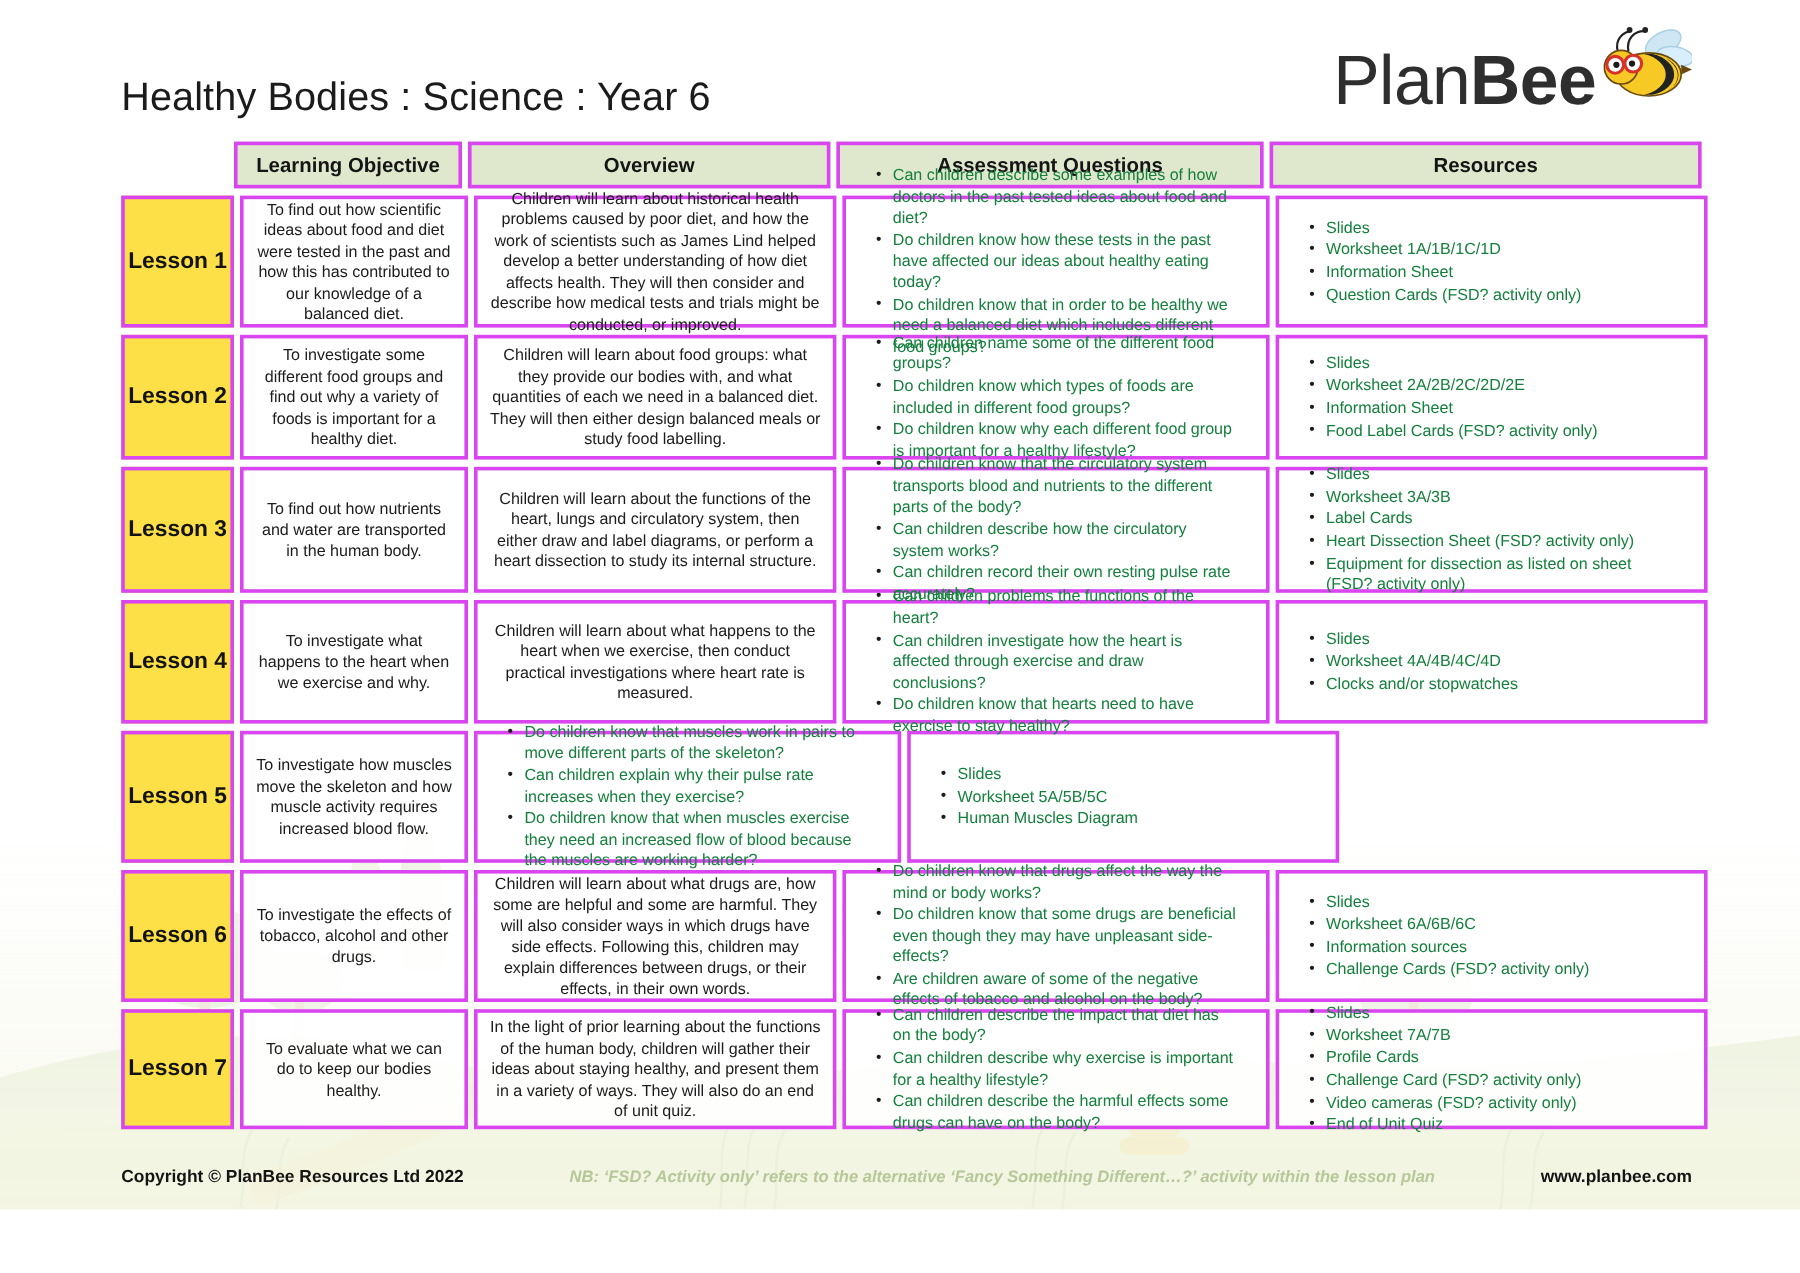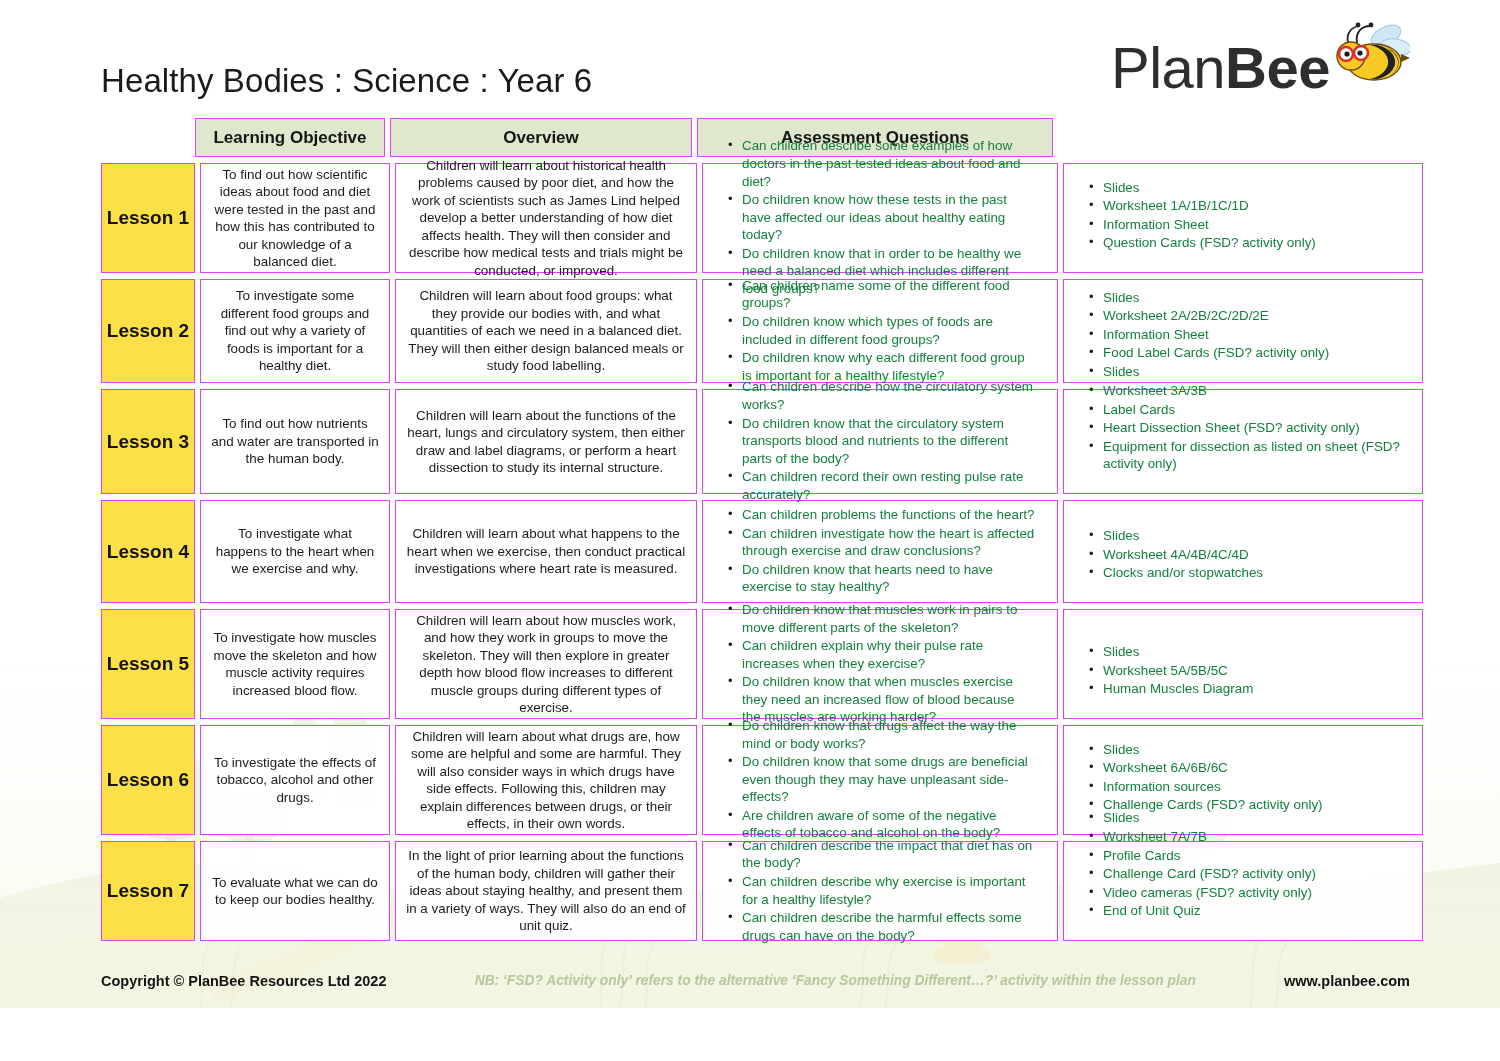--- a/index.html
+++ b/index.html
@@ -86,21 +86,21 @@
     width: 1308px;
     z-index: 1;
   }
   .grid-row {
     display: flex;
     align-items: stretch;
     margin-bottom: 6px;
   }
   .cell {
     box-sizing: border-box;
-    border: 1px solid #d946ef;
+    border: 3px solid #d946ef;
   }
 
   
   .col-lesson    { width: 94px;  flex: 0 0 94px; }
   .col-objective { width: 190px; flex: 0 0 190px; }
   .col-overview  { width: 302px; flex: 0 0 302px; }
   .col-assess    { width: 356px; flex: 0 0 356px; }
   .col-resources { width: 360px; flex: 0 0 360px; }
 
   
@@ -135,21 +135,21 @@
     margin-right: 5px;
   }
   .text-cell {
     background: rgba(255,255,255,0.92);
     margin-right: 5px;
     padding: 9px 10px;
     display: flex;
     align-items: center;
     justify-content: center;
   }
-  .text-cell:last-child { margin-right: 0; align-items: flex-end; }
+  .text-cell:last-child { margin-right: 0; }
 
   .centered-text {
     text-align: center;
     font-size: 13.4px;
     line-height: 17.5px;
     color: #1c1c1c;
   }
 
   .bullets {
     width: 100%;
@@ -307,20 +307,21 @@
     </div>
   </div>
 
   <div class="grid">
 
     <div class="grid-row head-row">
       <div class="spacer"></div>
       <div class="cell head-cell col-objective">Learning Objective</div>
       <div class="cell head-cell col-overview">Overview</div>
       <div class="cell head-cell col-assess">Assessment Questions</div>
+      <div class="cell head-cell col-resources">Resources</div>
     </div>
 
     <div class="grid-row body-row h-r1">
       <div class="cell lesson-cell col-lesson">Lesson 1</div>
       <div class="cell text-cell col-objective align-center">
         <div class="centered-text">To find out how scientific ideas about food and diet were tested in the past and how this has contributed to our knowledge of a balanced diet.</div>
       </div>
       <div class="cell text-cell col-overview align-center">
         <div class="centered-text">Children will learn about historical health problems caused by poor diet, and how the work of scientists such as James Lind helped develop a better understanding of how diet affects health. They will then consider and describe how medical tests and trials might be conducted, or improved.</div>
       </div>
@@ -369,22 +370,22 @@
     <div class="grid-row body-row h-r3">
       <div class="cell lesson-cell col-lesson">Lesson 3</div>
       <div class="cell text-cell col-objective align-center">
         <div class="centered-text">To find out how nutrients and water are transported in the human body.</div>
       </div>
       <div class="cell text-cell col-overview align-center">
         <div class="centered-text">Children will learn about the functions of the heart, lungs and circulatory system, then either draw and label diagrams, or perform a heart dissection to study its internal structure.</div>
       </div>
       <div class="cell text-cell col-assess align-center">
         <ul class="bullets">
+          <li>Do children know that the circulatory system transports blood and nutrients to the different parts of the body?</li>
           <li>Can children describe how the circulatory system works?</li>
-          <li>Do children know that the circulatory system transports blood and nutrients to the different parts of the body?</li>
           <li>Can children record their own resting pulse rate accurately?</li>
         </ul>
       </div>
       <div class="cell text-cell col-resources align-center">
         <ul class="bullets">
           <li>Slides</li>
           <li>Worksheet 3A/3B</li>
           <li>Label Cards</li>
           <li>Heart Dissection Sheet (FSD? activity only)</li>
           <li>Equipment for dissection as listed on sheet (FSD? activity only)</li>
@@ -413,23 +414,20 @@
           <li>Worksheet 4A/4B/4C/4D</li>
           <li>Clocks and/or stopwatches</li>
         </ul>
       </div>
     </div>
 
     <div class="grid-row body-row h-r5">
       <div class="cell lesson-cell col-lesson">Lesson 5</div>
       <div class="cell text-cell col-objective align-center">
         <div class="centered-text">To investigate how muscles move the skeleton and how muscle activity requires increased blood flow.</div>
-      </div>
-      <div class="cell text-cell col-overview align-center">
-        <div class="centered-text">Children will learn about how muscles work, and how they work in groups to move the skeleton. They will then explore in greater depth how blood flow increases to different muscle groups during different types of exercise.</div>
       </div>
       <div class="cell text-cell col-assess align-center">
         <ul class="bullets">
           <li>Do children know that muscles work in pairs to move different parts of the skeleton?</li>
           <li>Can children explain why their pulse rate increases when they exercise?</li>
           <li>Do children know that when muscles exercise they need an increased flow of blood because the muscles are working harder?</li>
         </ul>
       </div>
       <div class="cell text-cell col-resources align-center">
         <ul class="bullets">

